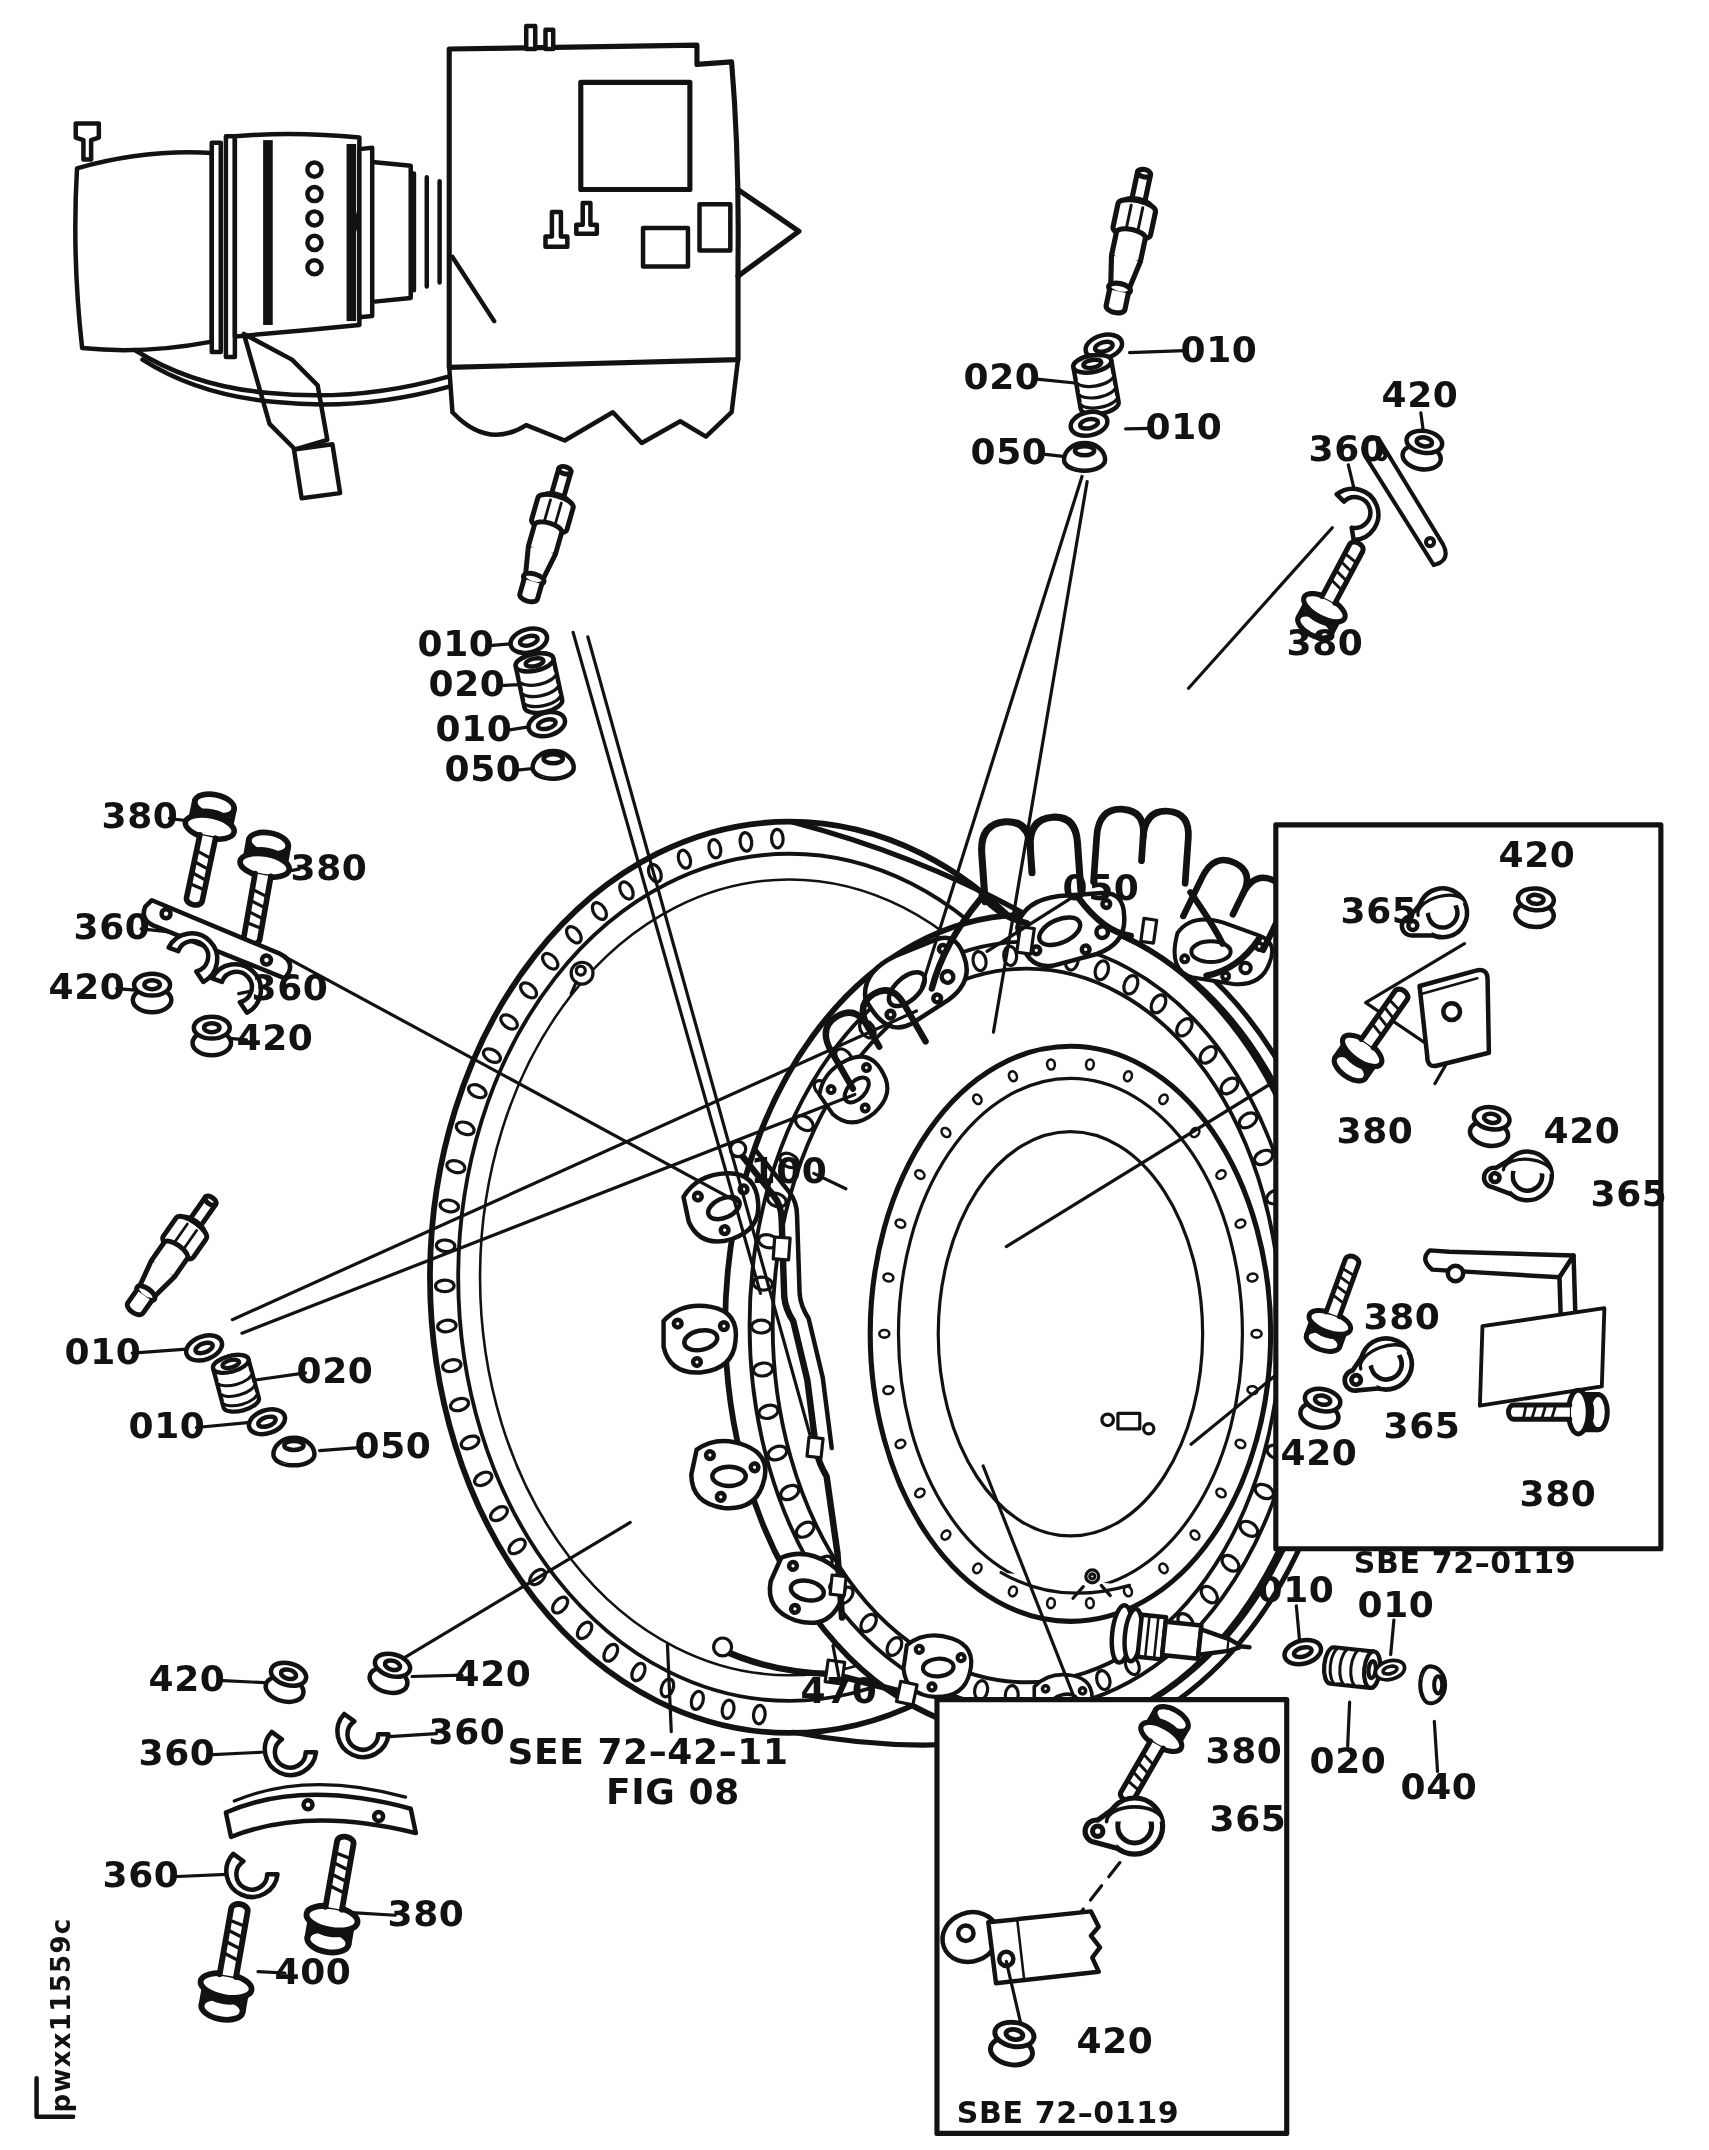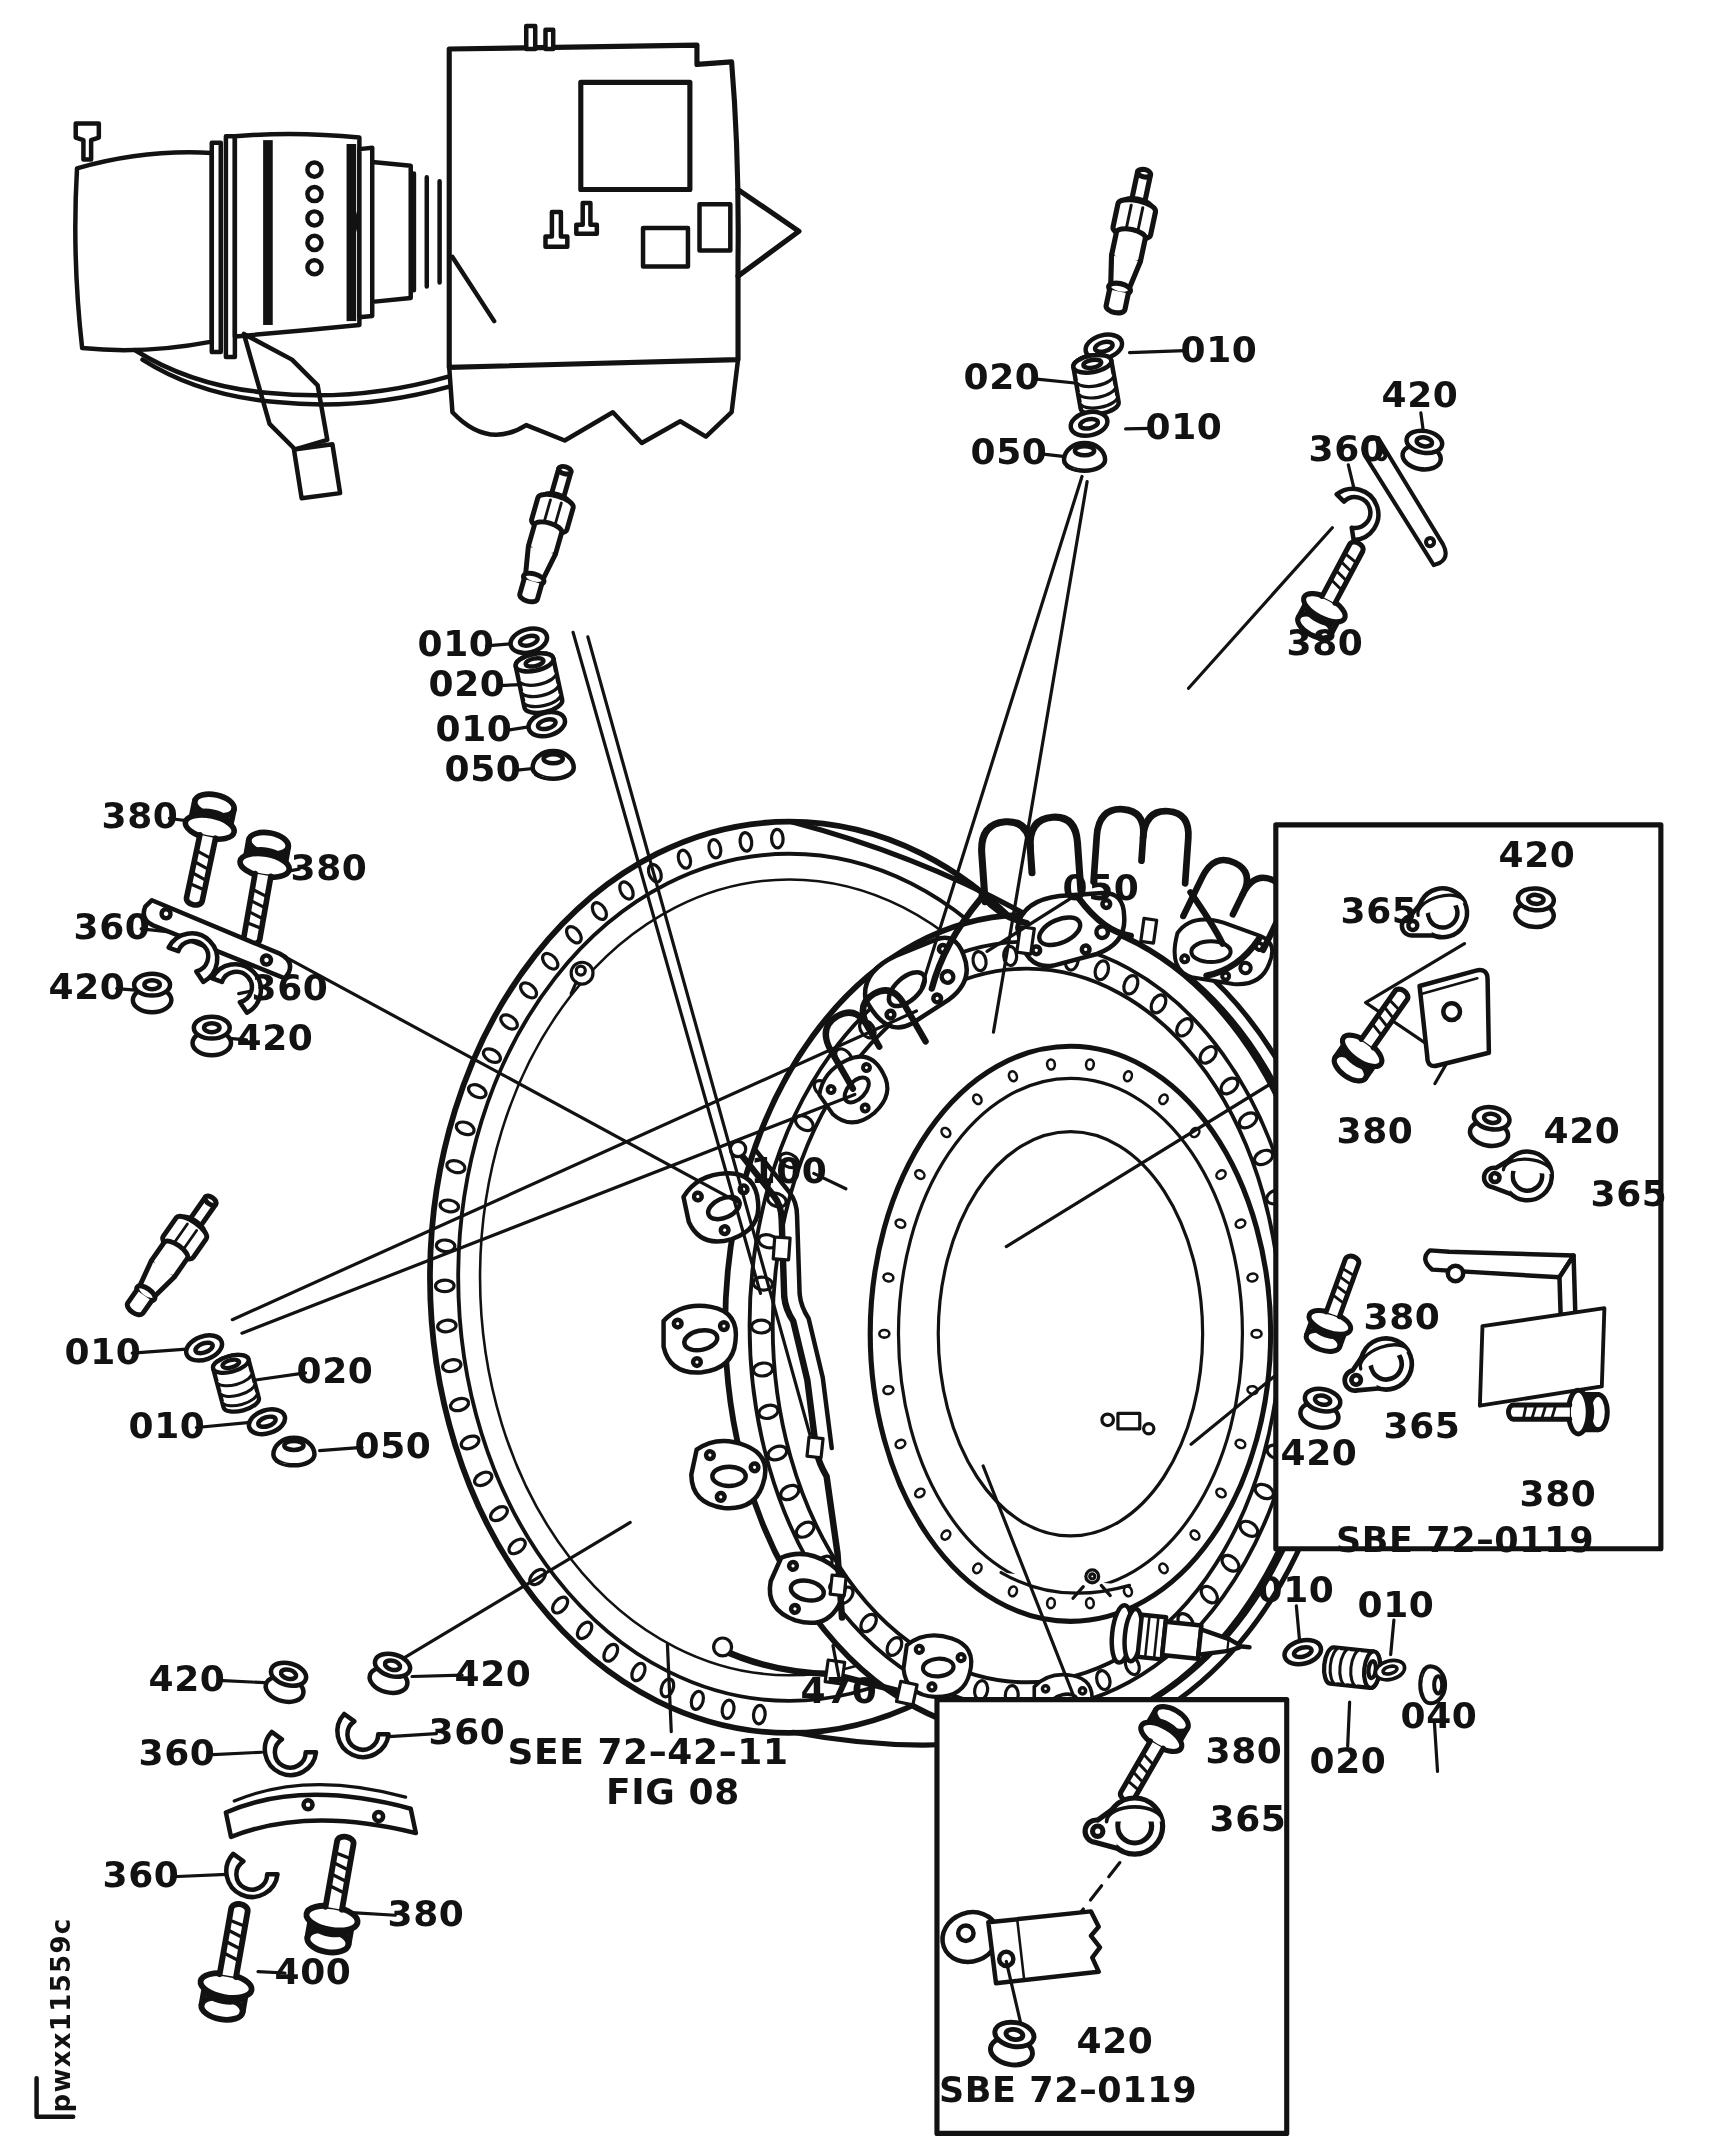--- a/index.html
+++ b/index.html
@@ -1,21 +1,21 @@
 <!DOCTYPE html>
 <html style="font-size:10.3px"><head>
 <meta charset="utf-8">
 <style>
   html,body{margin:0;padding:0;background:#fff;}
   #canvas{position:relative;width:1709px;height:2151px;background:#fff;overflow:hidden;
           font-family:"DejaVu Sans","Liberation Sans",sans-serif;color:#121212;}
   #art{position:absolute;left:0;top:0;width:100%;height:100%;}
   .co{position:absolute;transform:translate(-50%,-50%);font-size:36px;font-weight:700;
       letter-spacing:0.6px;white-space:nowrap;color:#121212;line-height:1;}
-  .co.sm{font-size:35px;}
+  .co.sm{font-size:30px;margin-top:23px;}
   .vert{position:absolute;transform:translate(-50%,-50%) rotate(-90deg);font-size:26px;
         font-weight:700;letter-spacing:1.3px;white-space:nowrap;color:#121212;}
   svg *{vector-effect:none;}
   .ln{stroke:#121212;fill:none;}
 </style>
 </head>
 <body>
 
 <div id="canvas">
 
@@ -506,21 +506,21 @@
 <div class="co" style="left:187px;top:1679px">420</div>
 <div class="co" style="left:493px;top:1674px">420</div>
 <div class="co" style="left:177px;top:1753px">360</div>
 <div class="co" style="left:467px;top:1732px">360</div>
 <div class="co" style="left:141px;top:1875px">360</div>
 <div class="co" style="left:426px;top:1914px">380</div>
 <div class="co" style="left:313px;top:1972px">400</div>
 <div class="co" style="left:1296px;top:1590px">010</div>
 <div class="co" style="left:1396px;top:1605px">010</div>
 <div class="co" style="left:1348px;top:1761px">020</div>
-<div class="co" style="left:1439px;top:1716px">040</div>
+<div class="co" style="left:1439px;top:1787px">040</div>
 <div class="co" style="left:1537px;top:855px">420</div>
 <div class="co" style="left:1379px;top:911px">365</div>
 <div class="co" style="left:1375px;top:1131px">380</div>
 <div class="co" style="left:1582px;top:1131px">420</div>
 <div class="co" style="left:1629px;top:1194px">365</div>
 <div class="co" style="left:1402px;top:1317px">380</div>
 <div class="co" style="left:1422px;top:1426px">365</div>
 <div class="co" style="left:1319px;top:1453px">420</div>
 <div class="co" style="left:1558px;top:1494px">380</div>
 <div class="co" style="left:1244px;top:1751px">380</div>

